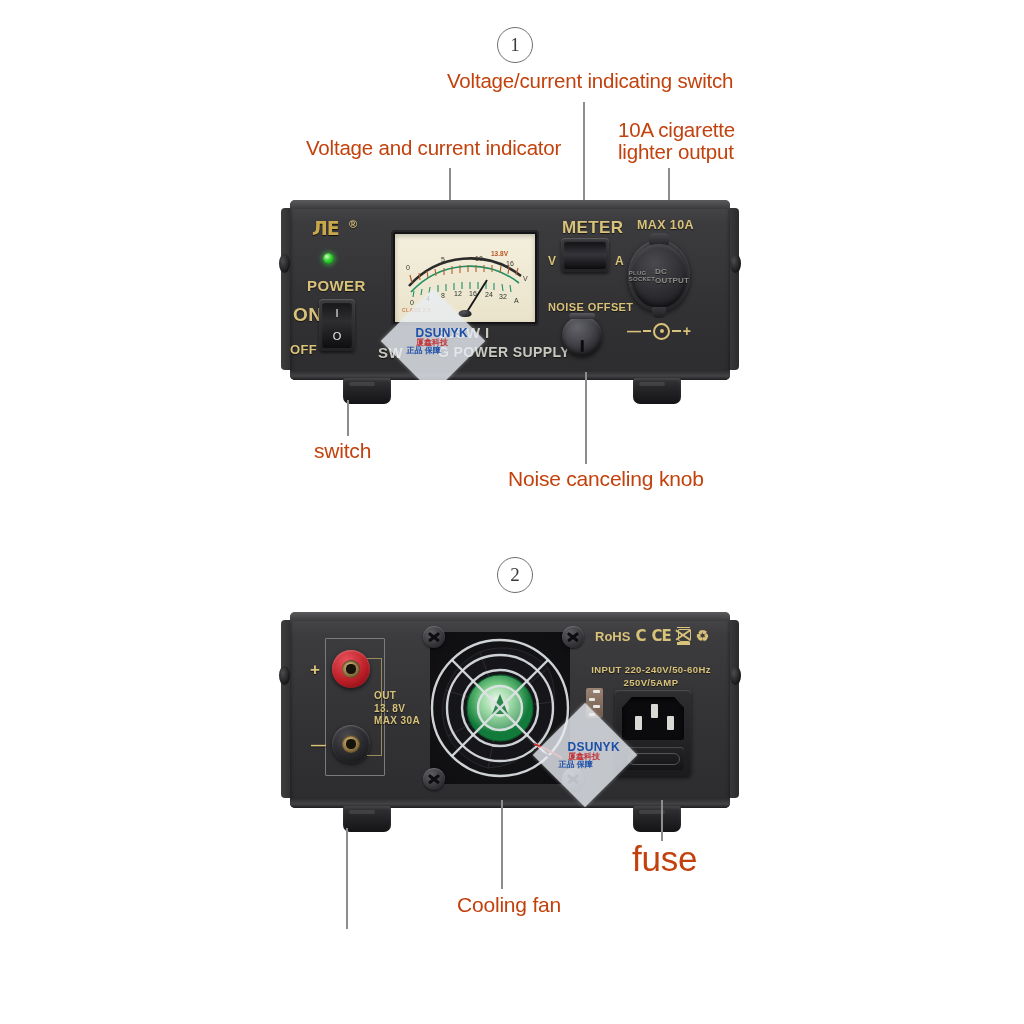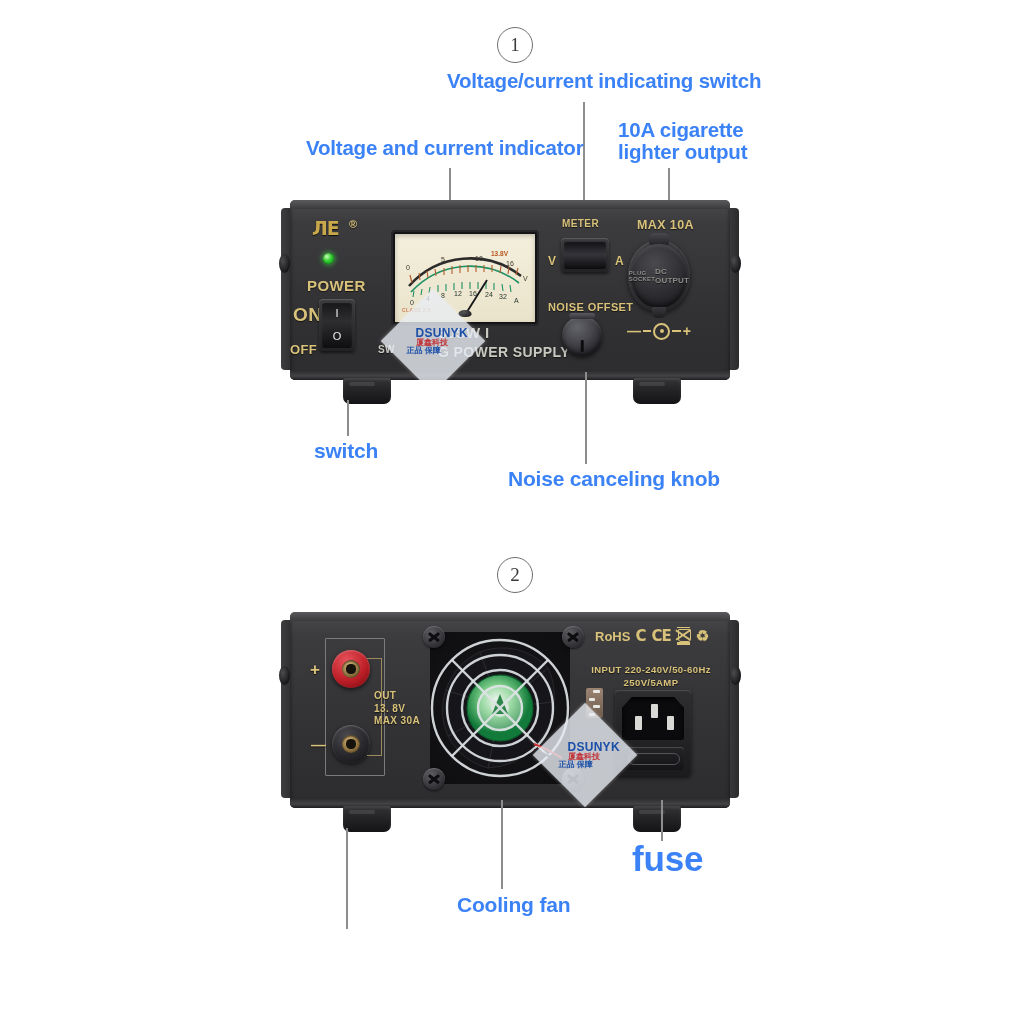--- a/index.html
+++ b/index.html
@@ -9,22 +9,22 @@
     font-family:"Liberation Sans", sans-serif;
     position:relative;
     overflow:hidden;
     -webkit-font-smoothing:antialiased;
   }
   .stage{position:absolute;left:0;top:0;width:1024px;height:1024px;}
 
   
   .callout{
     position:absolute;
-    font-weight:bold;
-    color:#3b82f6;
+    font-weight:normal;
+    color:#c2410c;
     letter-spacing:-0.2px;
     line-height:1.08;
     white-space:nowrap;
   }
   .callout.wrap{white-space:normal;}
 
   
   .leader{position:absolute;background:#8d8d8d;width:1.6px;}
 
   
@@ -443,32 +443,32 @@
               <text x="90" y="63">24</text>
             <text x="104" y="65">32</text>
           </g>
           <text x="119" y="69" fill="#27352c" font-family="Liberation Sans, sans-serif" font-size="7">A</text>
         </svg>
         <div class="klass">CLASS 2.5</div>
         <div class="pivot"></div>
       </div>
 
       <div class="silk pale" style="left:148px;top:124px;font-size:15px;">30SW I</div>
-      <div class="silk pale" style="left:88px;top:144px;font-size:10px;">SW</div>
+      <div class="silk pale" style="left:88px;top:144px;font-size:15px;">SW</div>
       <div class="silk pale" style="left:148px;top:144px;font-size:14px;">G POWER SUPPLY</div>
 
       <div class="wm" style="left:106px;top:104px;width:74px;height:74px;">
         <div class="wmtext" style="gap:1px;">
           <span class="w1" style="font-size:12px;">DSUNYK</span>
           <span class="w2" style="font-size:8px;">厦鑫科技</span>
           <span class="w3" style="font-size:8px;">正品 保障</span>
         </div>
       </div>
 
-      <div class="silk" style="left:272px;top:18px;font-size:10px;">METER</div>
+      <div class="silk" style="left:272px;top:18px;font-size:17px;">METER</div>
       <div class="silk" style="left:258px;top:54px;font-size:12px;">V</div>
       <div class="silk" style="left:325px;top:54px;font-size:12px;">A</div>
 
       <div class="rocker wide" style="left:271px;top:38px;width:48px;height:34px;">
         <div class="key"></div>
       </div>
 
       <div class="silk" style="left:258px;top:101px;font-size:11px;">NOISE OFFSET</div>
       <div class="knob" style="left:272px;top:116px;width:40px;height:40px;">
         <div class="skirt"></div>

